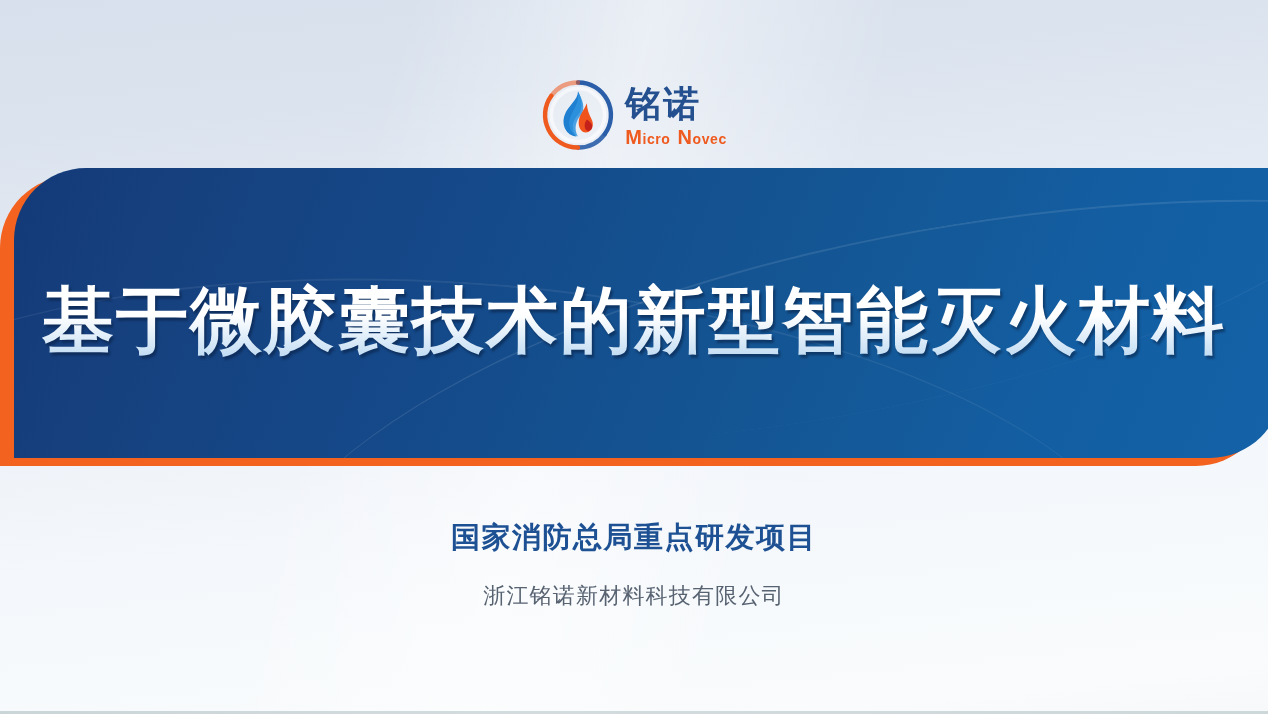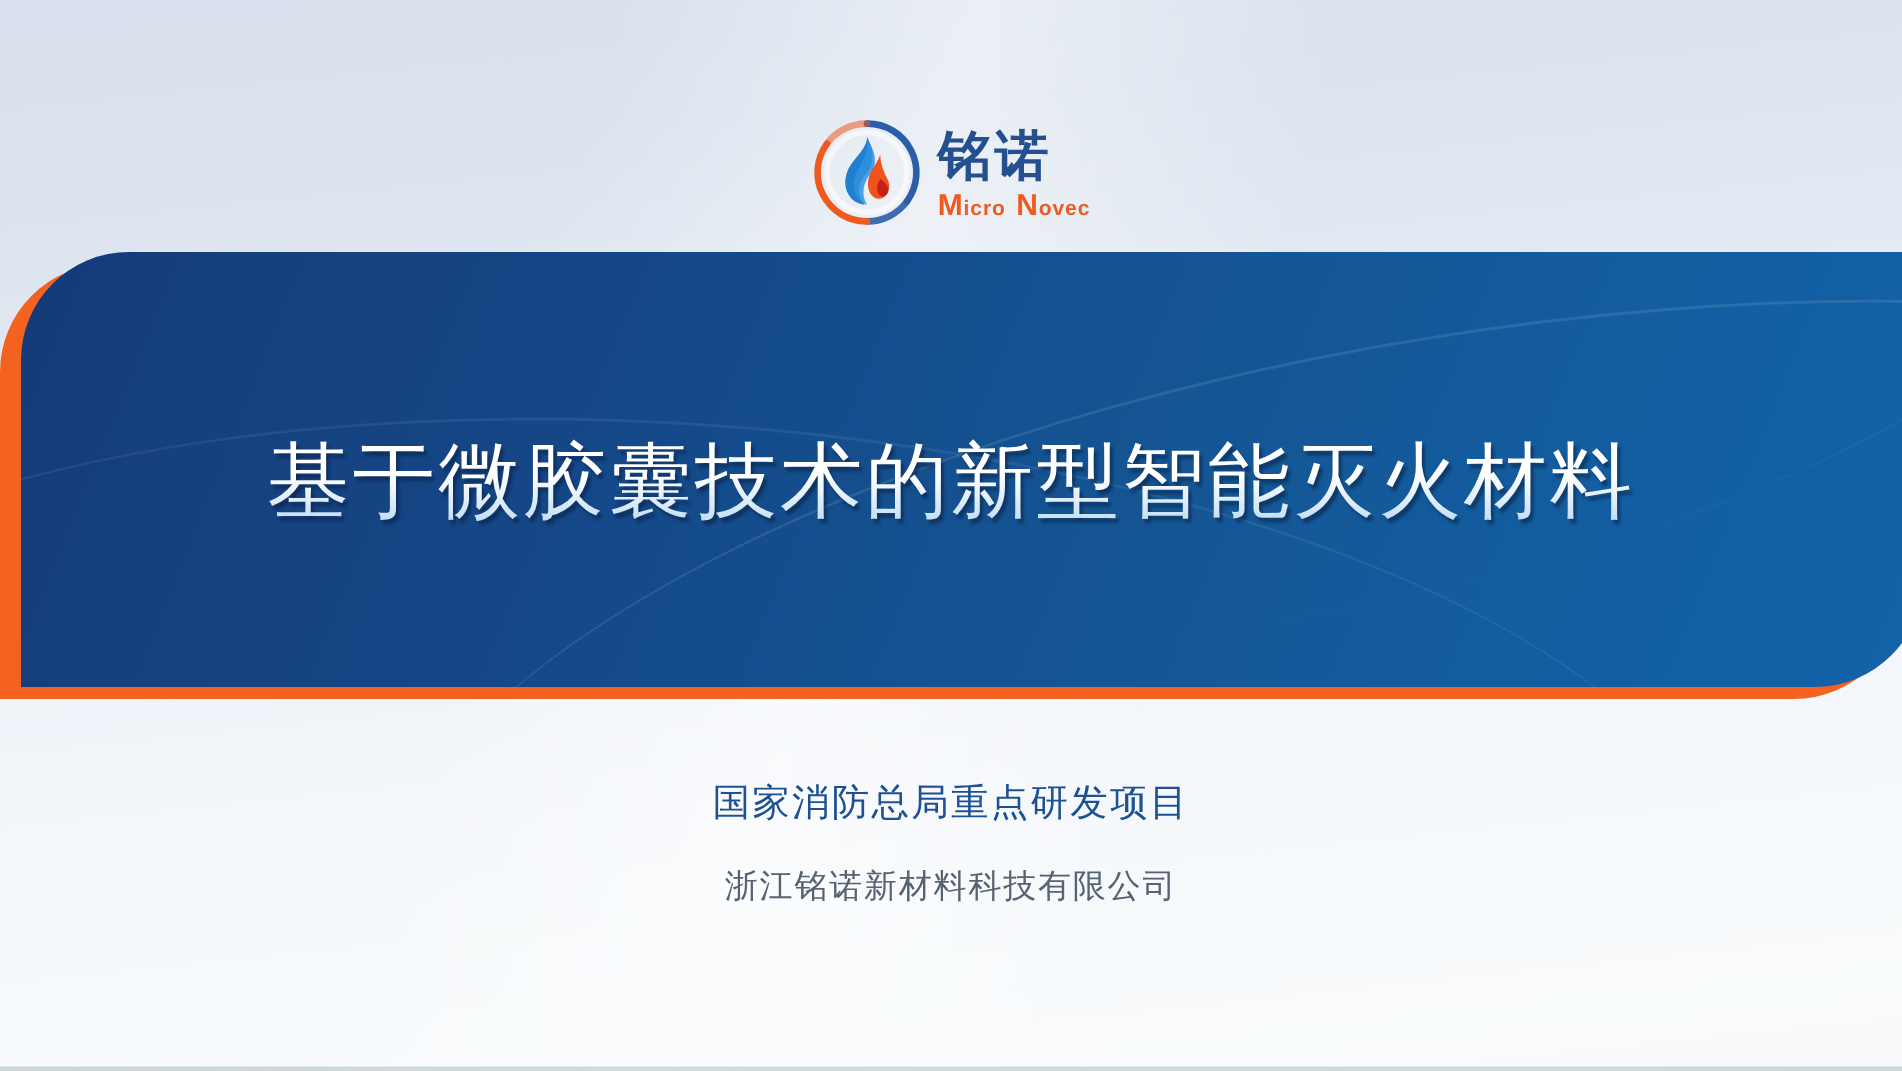--- a/index.html
+++ b/index.html
@@ -161,22 +161,22 @@
   .banner-title {
     position: absolute;
     inset: 0;
     display: flex;
     align-items: center;
     justify-content: center;
     z-index: 3;
   }
   .banner-title h1 {
     margin: 0;
-    font-size: 55px;
-    font-weight: 400;
+    font-size: 72px;
+    font-weight: 700;
     letter-spacing: 2px;
     line-height: 1.05;
     white-space: nowrap;
     font-family: "Liberation Sans", "DejaVu Sans", sans-serif;
     background: linear-gradient(180deg,
         #ffffff 0%,
         #ffffff 42%,
         #eaf3fb 62%,
         #cfe4f6 86%,
         #bcd9f2 100%);
@@ -188,22 +188,22 @@
   }
 
   
   .sub-wrap {
     position: absolute;
     left: 0; right: 0;
     top: 520px;
     text-align: center;
   }
   .project-line {
-    font-size: 25px;
-    font-weight: 400;
+    font-size: 29px;
+    font-weight: 700;
     color: #1d5193;
     letter-spacing: 1.5px;
     line-height: 1.2;
   }
   .company-line {
     margin-top: 28px;
     font-size: 22px;
     font-weight: 400;
     color: #586372;
     letter-spacing: 1.2px;

